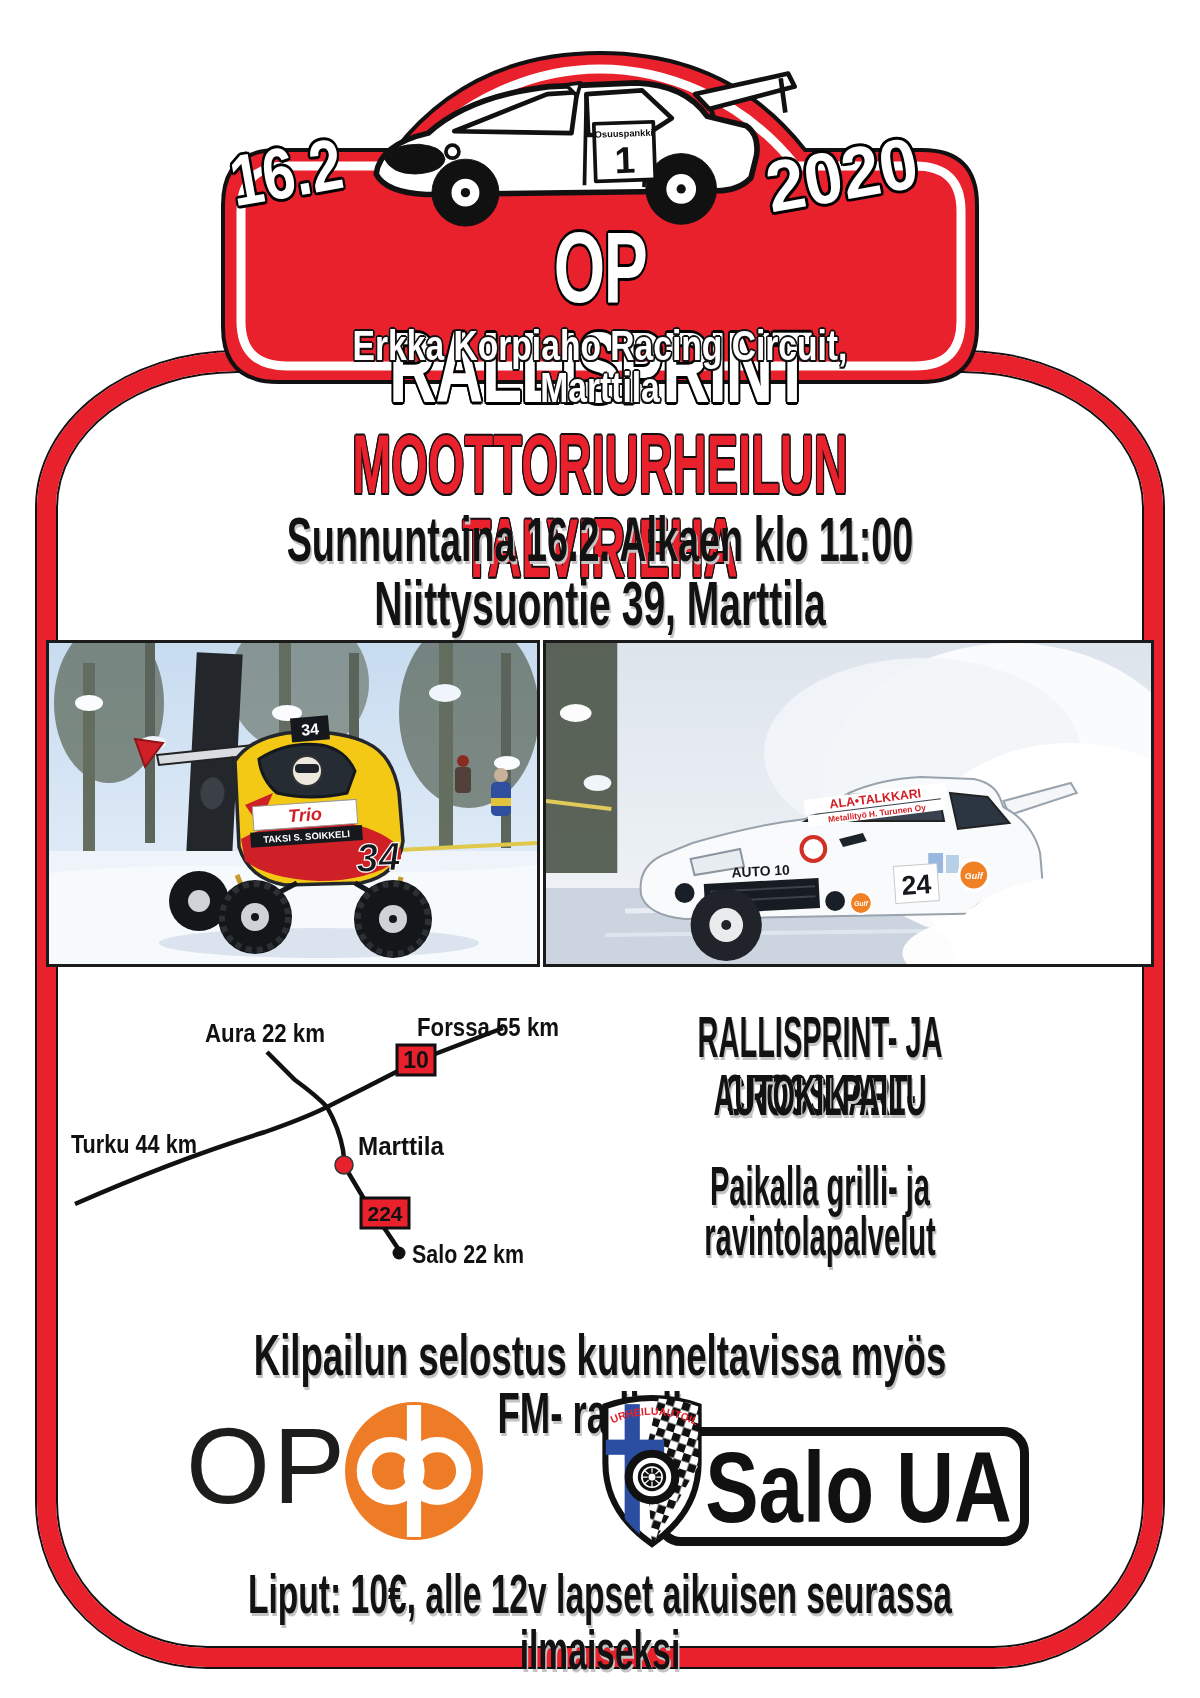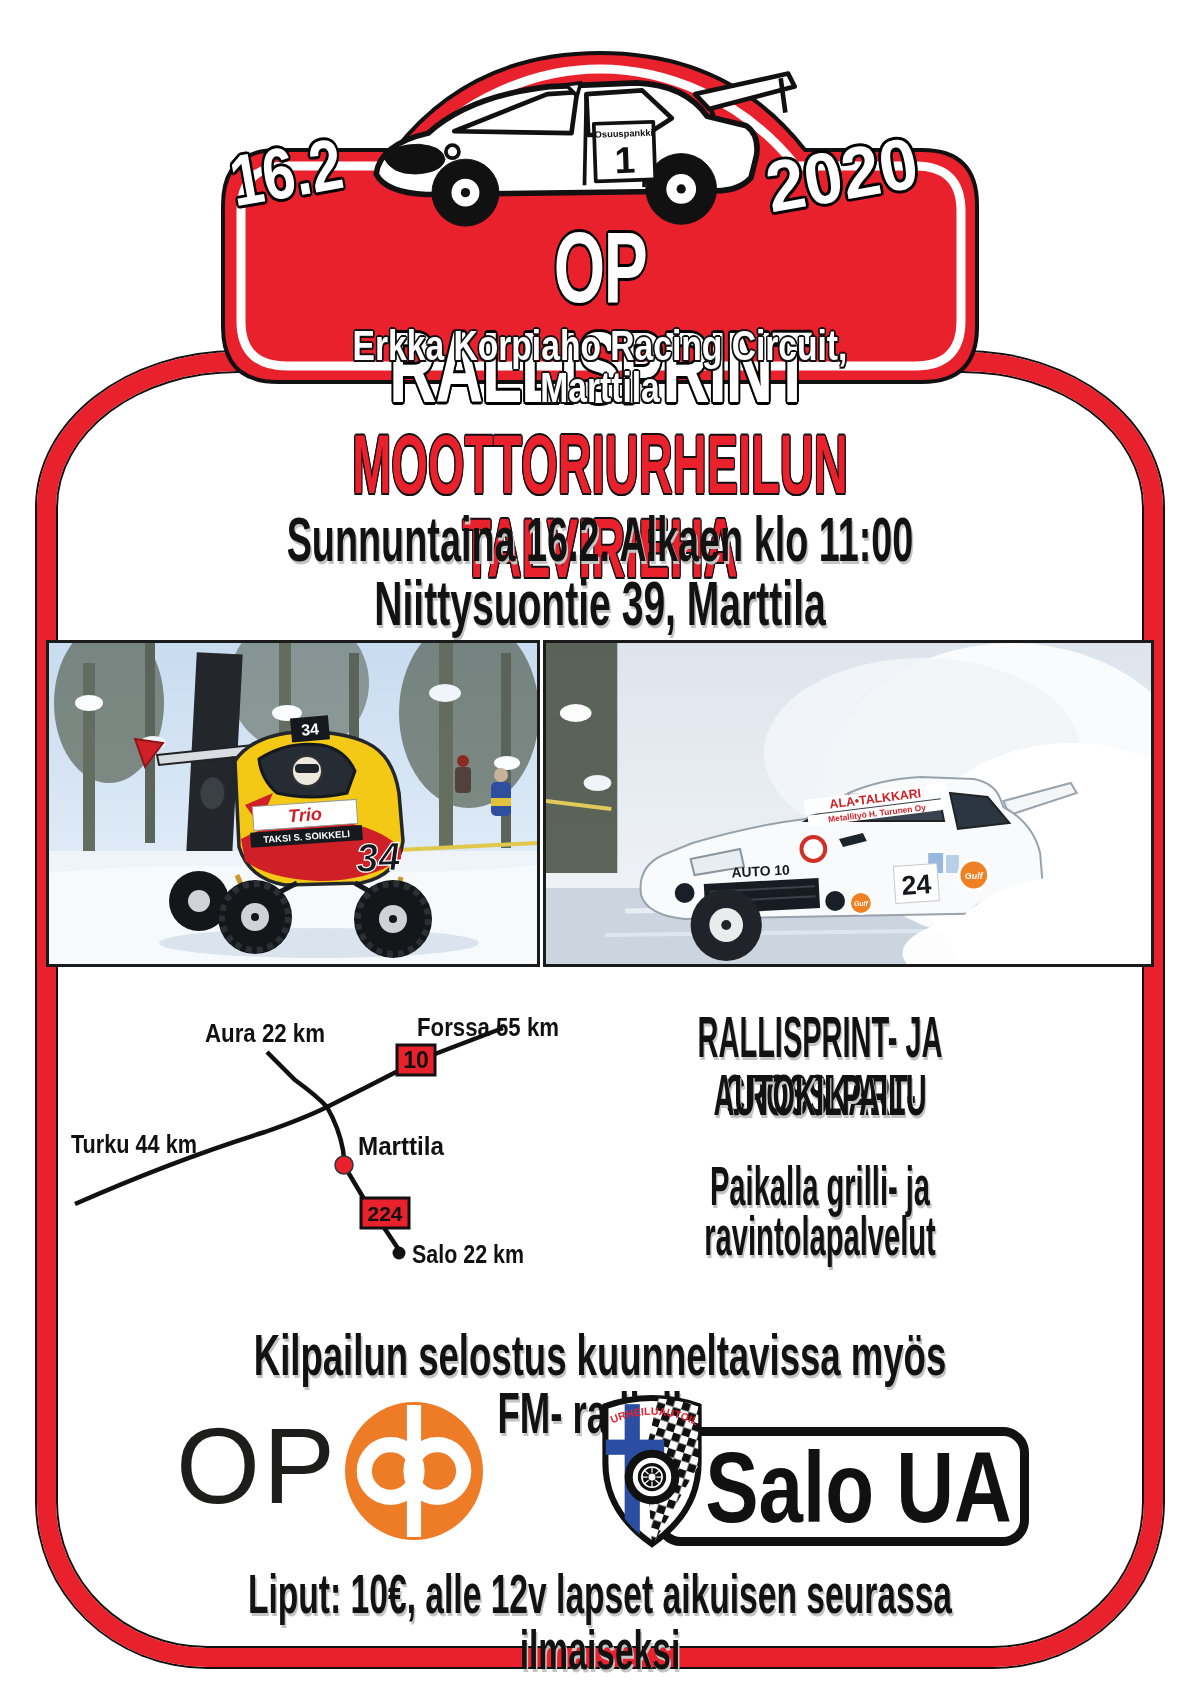--- a/index.html
+++ b/index.html
@@ -38,21 +38,21 @@
   .photo svg{display:block;width:100%;height:100%;}
   .map{position:absolute;left:55px;top:992px;width:530px;height:290px;z-index:2;}
   .info1,.info2{position:absolute;left:545px;width:550px;text-align:center;font-size:58px;line-height:1;
         font-weight:800;transform:scaleX(.5);}
   .info1{top:1008px;} .info2{top:1066px;}
   .svc1,.svc2{position:absolute;left:545px;width:550px;text-align:center;font-size:56px;line-height:1;
         font-weight:800;transform:scaleX(.52);}
   .svc1{top:1158px;} .svc2{top:1208px;}
   .fm{position:absolute;left:0;right:0;top:1326px;text-align:center;font-size:58px;line-height:1;
       font-weight:800;transform:scaleX(.63);}
-  .op-text{position:absolute;left:176px;top:1412px;font-size:108px;line-height:1;font-weight:400;
+  .op-text{position:absolute;left:186px;top:1412px;font-size:108px;line-height:1;font-weight:400;
            color:#1d1d1b;letter-spacing:3px;z-index:2;}
   .op-circle{position:absolute;left:343px;top:1400px;width:142px;height:142px;z-index:2;}
   .salo-plate{position:absolute;left:655px;top:1427px;width:374px;height:119px;background:#fff;
               border:9px solid #111;border-radius:26px;box-sizing:border-box;display:flex;
               align-items:flex-end;justify-content:center;z-index:2;}
   .salo-text{font-size:100px;line-height:1;font-weight:800;color:#111;transform:scaleX(.8);
              padding-left:42px;white-space:nowrap;}
   .shield{position:absolute;left:601px;top:1392px;width:102px;height:156px;z-index:3;}
   .tickets{position:absolute;left:0;right:0;top:1566px;text-align:center;font-size:56px;line-height:1;
            font-weight:800;transform:scaleX(.6);z-index:2;}

